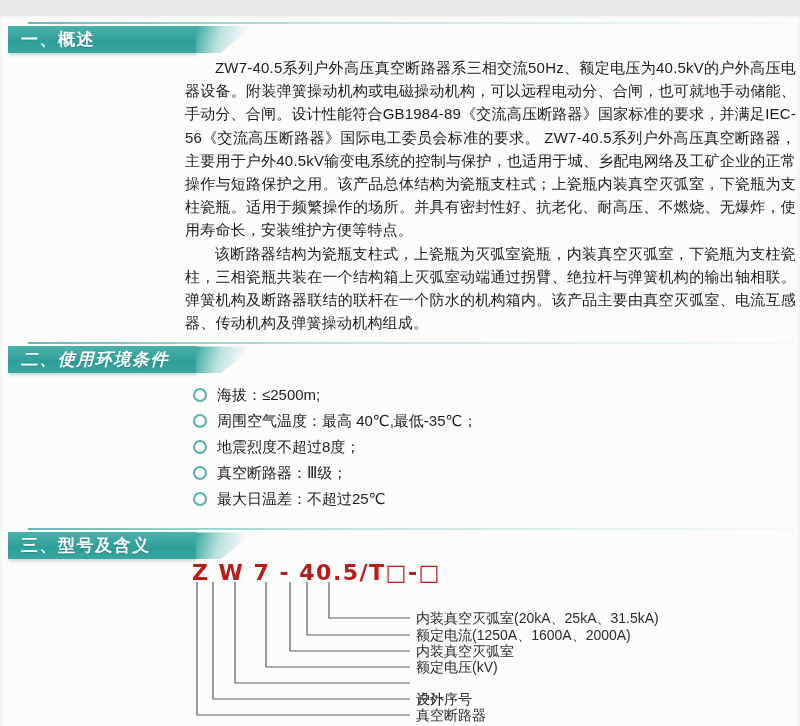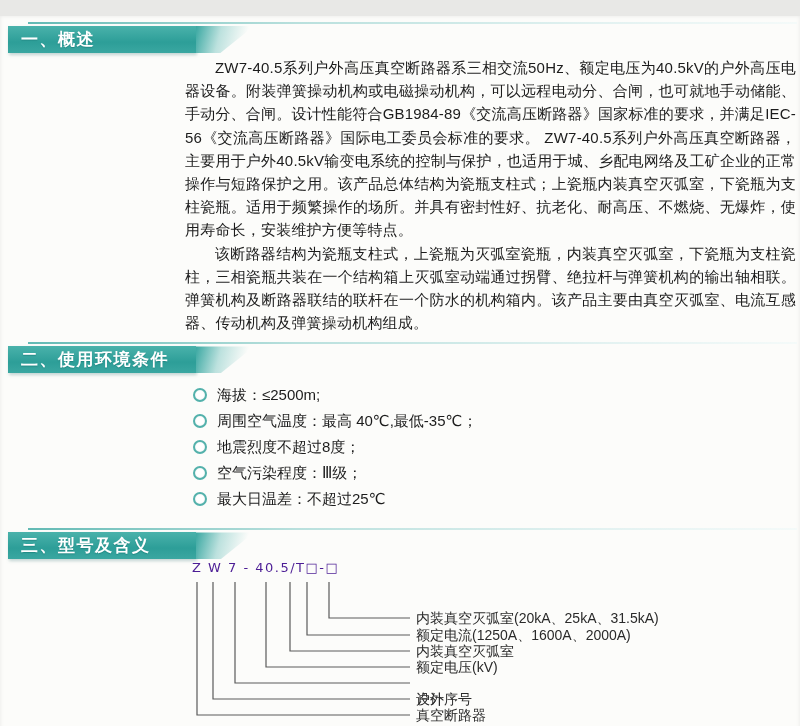--- a/index.html
+++ b/index.html
@@ -50,21 +50,21 @@
   .circle-icon {
     flex:0 0 auto; width:10px; height:10px; margin-right:10px;
     border:2px solid #53b1ab; border-radius:50%; background:#ffffff;
     box-shadow:inset 0 0 1px rgba(60,140,135,.4);
   }
 
   
   .diagram { position:relative; height:170px; margin-top:1px; }
   .model-code {
     position:absolute; left:192px; top:0;
-    font-size:13px; font-weight:normal; color:#4c1d95; letter-spacing:1.5px;
+    font-size:22px; font-weight:bold; color:#b91c1c; letter-spacing:1.5px;
     font-family:"DejaVu Sans","Liberation Sans",sans-serif;
   }
   .diagram svg { position:absolute; left:0; top:0; }
   .diagram-label {
     position:absolute; left:416px;
     font-size:14px; line-height:17px; color:#2a2a2a; white-space:nowrap;
   }
   .dl-0 { top:50px; } .dl-1 { top:67px; } .dl-2 { top:83px; }
   .dl-3 { top:99px; } .dl-4 { top:131px; } .dl-5 { top:131px; } .dl-6 { top:147px; }
 
@@ -90,42 +90,42 @@
         <span class="sec-title">一、概述</span>
       </div>
     </div>
     <div class="overview-text">
       <p>ZW7-40.5系列户外高压真空断路器系三相交流50Hz、额定电压为40.5kV的户外高压电器设备。附装弹簧操动机构或电磁操动机构，可以远程电动分、合闸，也可就地手动储能、手动分、合闸。设计性能符合GB1984-89《交流高压断路器》国家标准的要求，并满足IEC-56《交流高压断路器》国际电工委员会标准的要求。 ZW7-40.5系列户外高压真空断路器，主要用于户外40.5kV输变电系统的控制与保护，也适用于城、乡配电网络及工矿企业的正常操作与短路保护之用。该产品总体结构为瓷瓶支柱式；上瓷瓶内装真空灭弧室，下瓷瓶为支柱瓷瓶。适用于频繁操作的场所。并具有密封性好、抗老化、耐高压、不燃烧、无爆炸，使用寿命长，安装维护方便等特点。</p>
       <p>该断路器结构为瓷瓶支柱式，上瓷瓶为灭弧室瓷瓶，内装真空灭弧室，下瓷瓶为支柱瓷柱，三相瓷瓶共装在一个结构箱上灭弧室动端通过拐臂、绝拉杆与弹簧机构的输出轴相联。弹簧机构及断路器联结的联杆在一个防水的机构箱内。该产品主要由真空灭弧室、电流互感器、传动机构及弹簧操动机构组成。</p>
     </div>
   </section>
 
   <section>
-    <div class="sec-head" style="margin-top:8px;">
+    <div class="sec-head" style="margin-top:8px;font-style:italic;">
       <div class="sec-rule"></div>
       <div class="sec-bar">
         <span class="sec-title">二、使用环境条件</span>
       </div>
     </div>
     <ul class="env-list">
       <li>
         <span class="circle-icon"></span>
         <span>海拔：≤2500m;</span>
       </li>
       <li>
         <span class="circle-icon"></span>
         <span>周围空气温度：最高 40℃,最低-35℃；</span>
       </li>
       <li>
         <span class="circle-icon"></span>
         <span>地震烈度不超过8度；</span>
       </li>
       <li>
         <span class="circle-icon"></span>
-        <span>空气污染程度：Ⅲ级；</span>
+        <span>真空断路器：Ⅲ级；</span>
       </li>
       <li>
         <span class="circle-icon"></span>
         <span>最大日温差：不超过25℃</span>
       </li>
     </ul>
   </section>
 
   <section>
     <div class="sec-head" style="margin-top:16px;">

